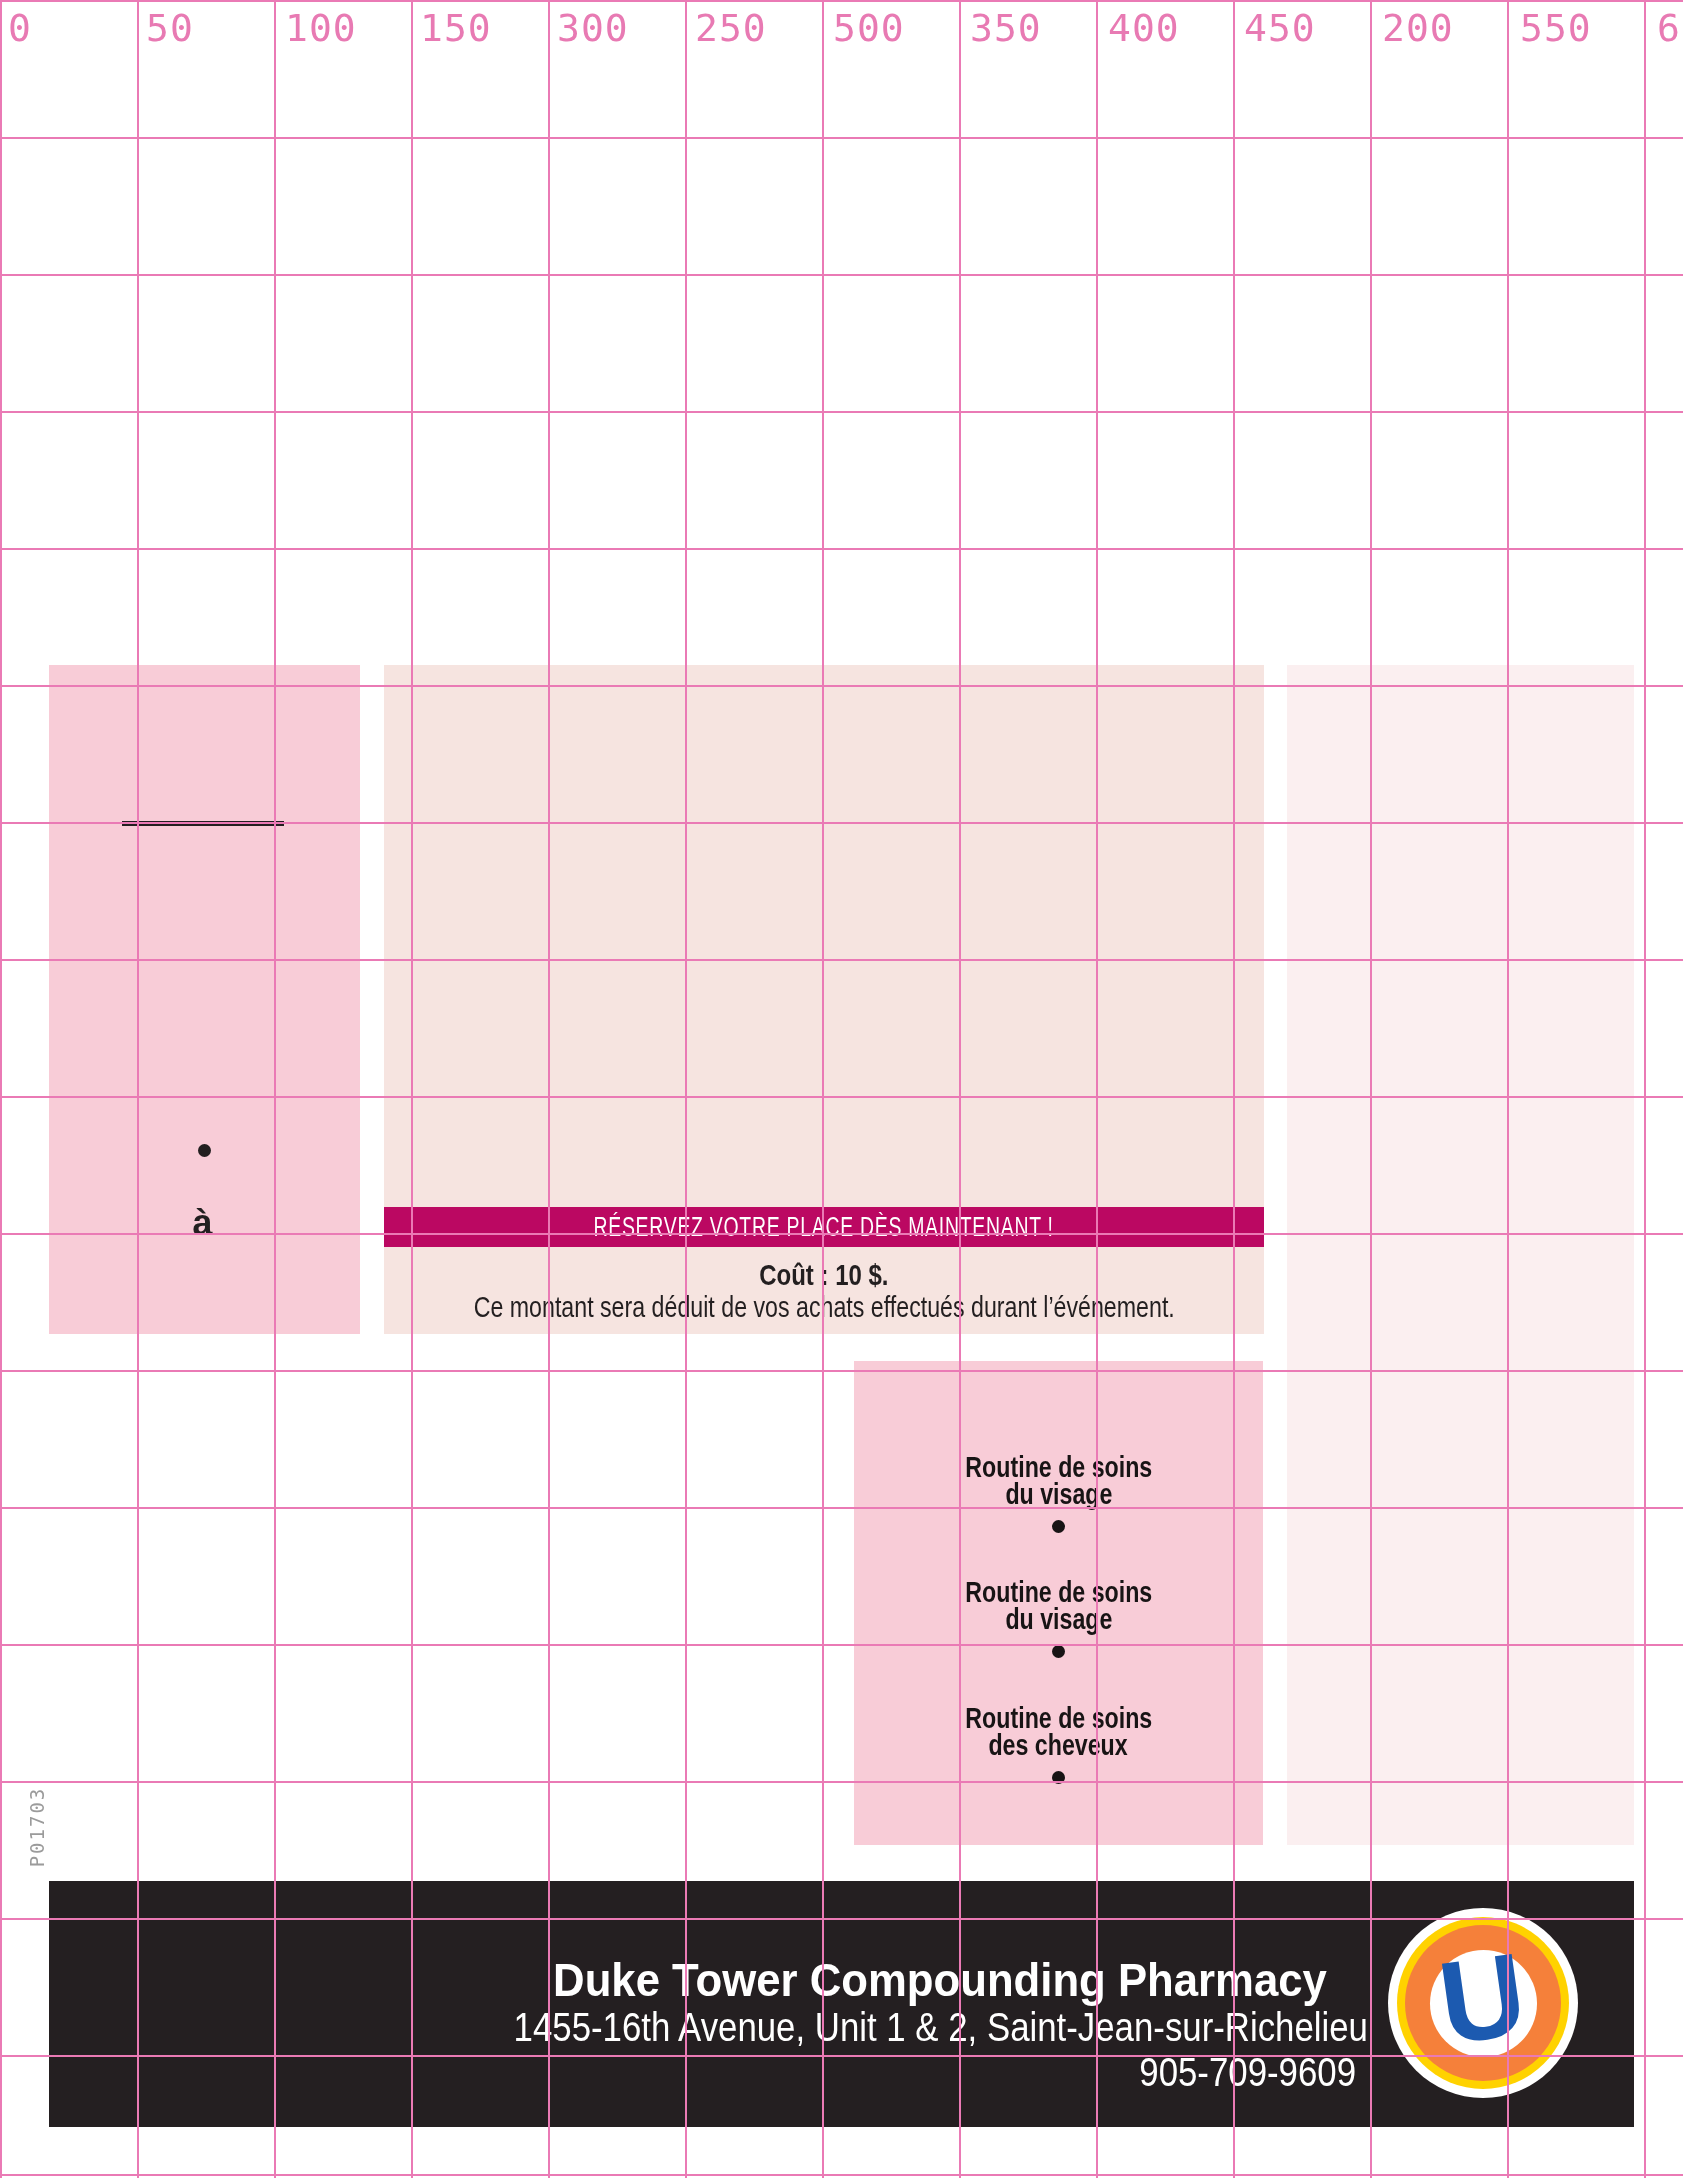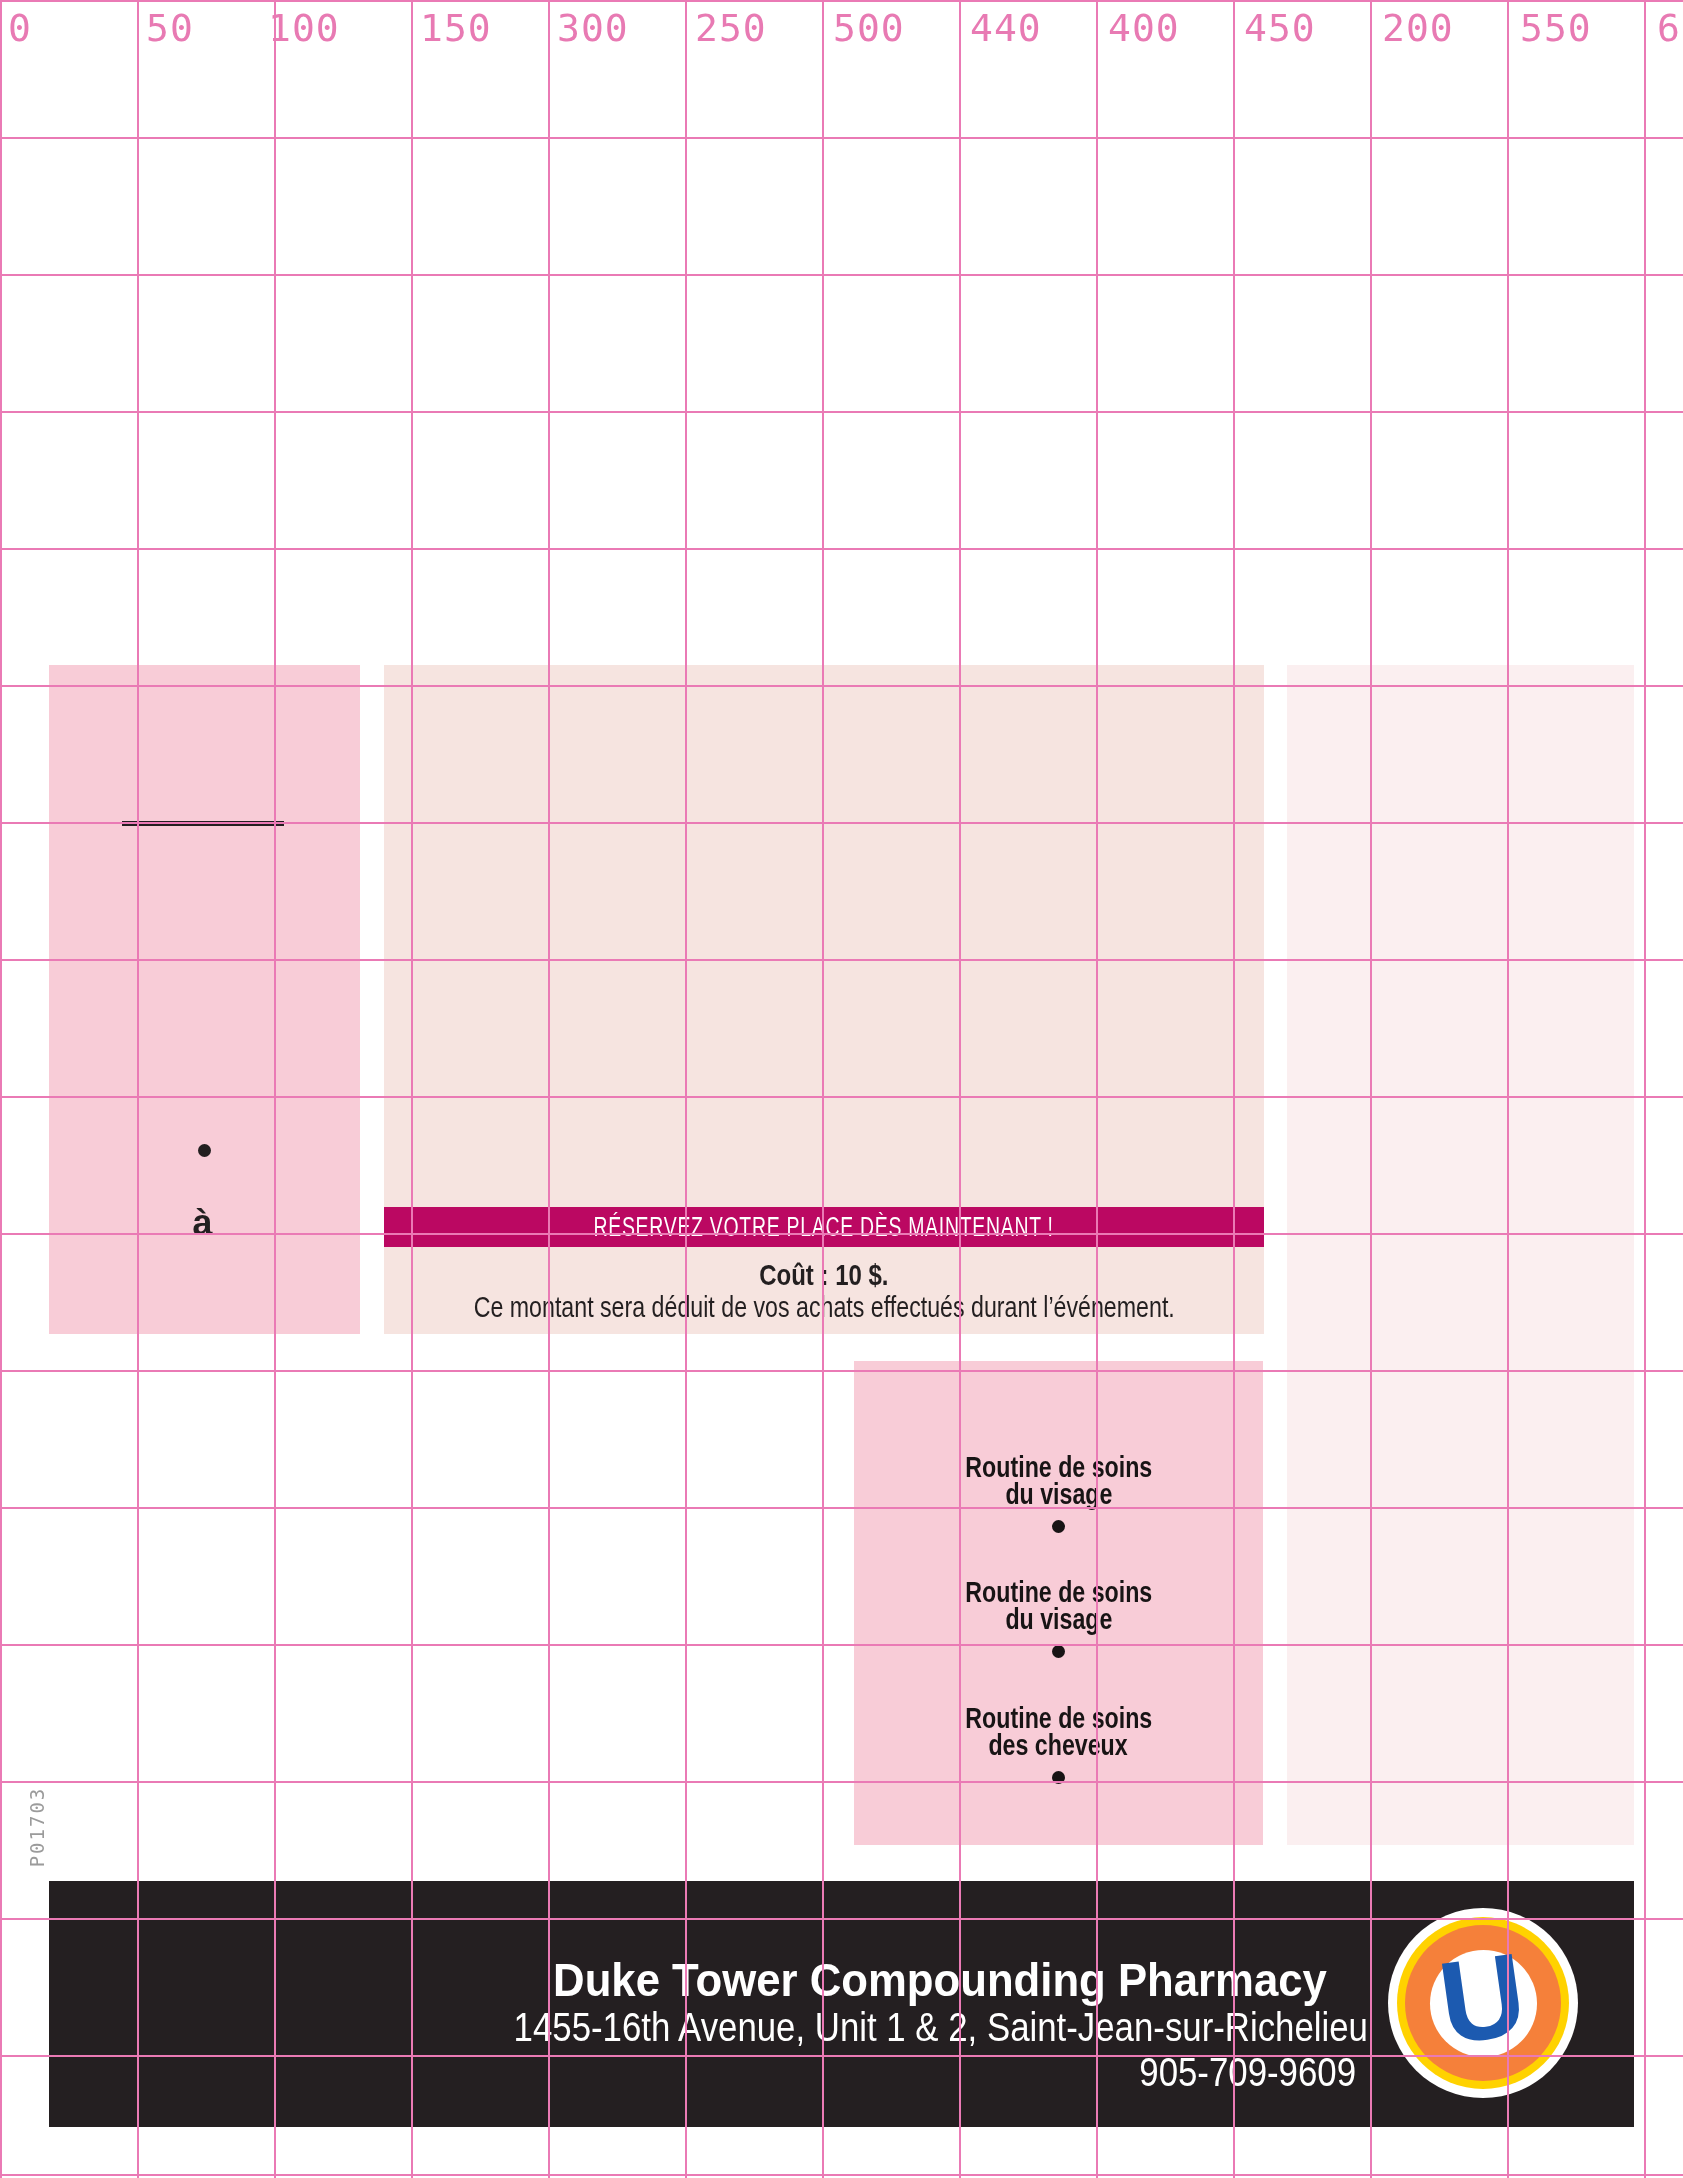--- a/index.html
+++ b/index.html
@@ -155,26 +155,26 @@
     <div class="ring ring-orange"></div>
     <div class="ring ring-white-inner"></div>
     <div class="logo-u">U</div>
   </div>
 
   <div class="grid-overlay"></div>
   <div class="grid-bottom-line"></div>
 
   <span class="ruler-label" style="left:8px">0</span>
   <span class="ruler-label" style="left:146px">50</span>
-  <span class="ruler-label" style="left:268px">100</span>
+  <span class="ruler-label" style="left:285px">100</span>
   <span class="ruler-label" style="left:420px">150</span>
   <span class="ruler-label" style="left:557px">300</span>
   <span class="ruler-label" style="left:695px">250</span>
   <span class="ruler-label" style="left:833px">500</span>
-  <span class="ruler-label" style="left:970px">440</span>
+  <span class="ruler-label" style="left:970px">350</span>
   <span class="ruler-label" style="left:1108px">400</span>
   <span class="ruler-label" style="left:1244px">450</span>
   <span class="ruler-label" style="left:1382px">200</span>
   <span class="ruler-label" style="left:1520px">550</span>
   <span class="ruler-label" style="left:1657px">600</span>
 
 </div>
 
 
 </body></html>

